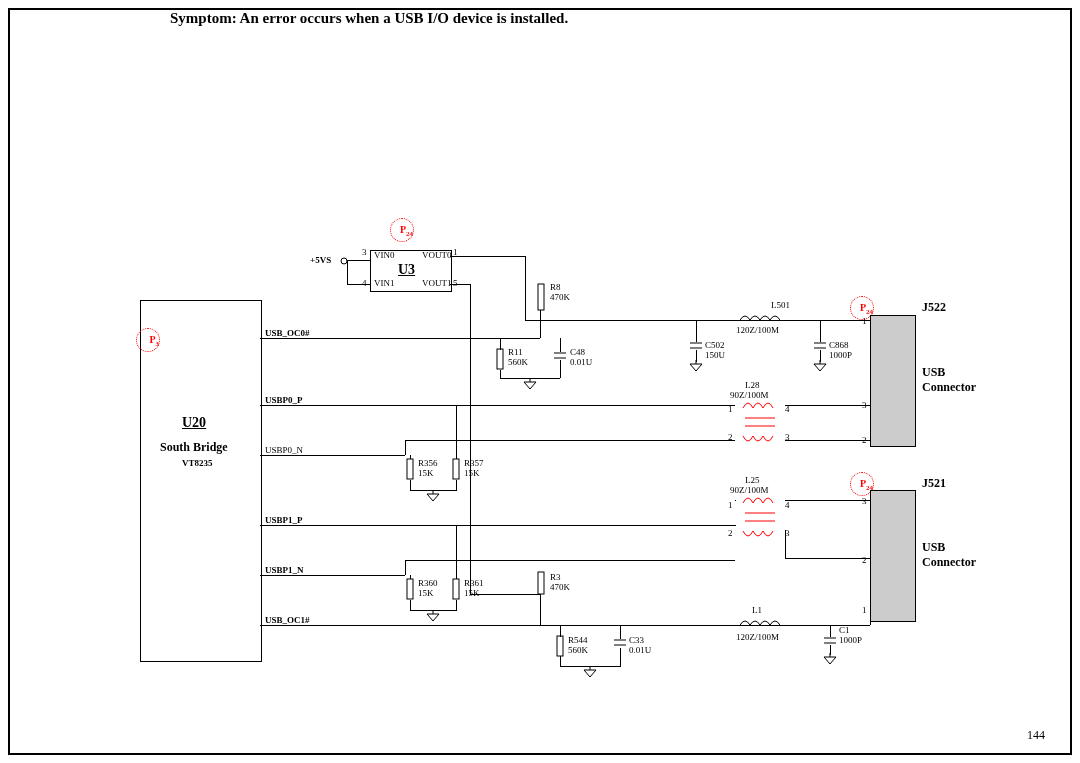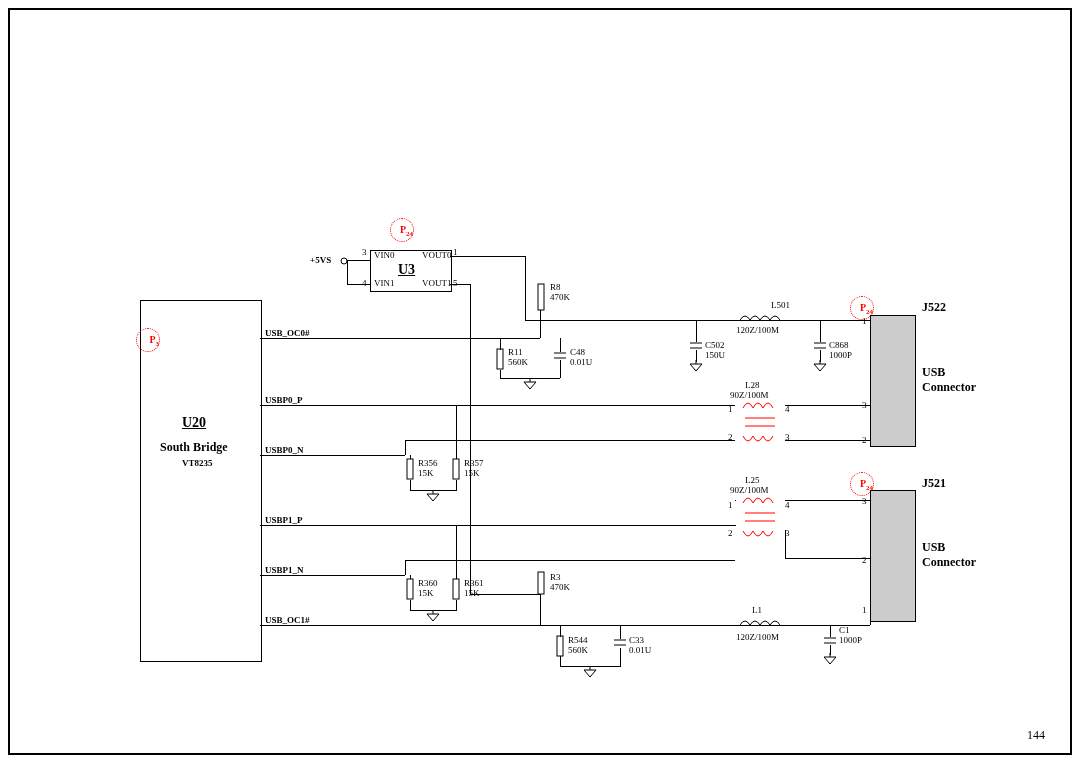--- a/index.html
+++ b/index.html
@@ -98,34 +98,35 @@
   .wire {
     position: absolute;
     background: #000;
   }
   svg.icon { position:absolute; }
 </style>
 </head>
 <body>
 
 <div class="page">
+  <div class="symptom">Symptom: An error occurs when a USB I/O device is installed.</div>
   <div class="pagenum">144</div>
 
   <div class="schematic">
 
     <div class="box south-bridge"></div>
     <div class="lbl mid" style="left:42px;top:215px;">U20</div>
     <div class="lbl bold" style="left:20px;top:240px;">South Bridge</div>
     <div class="lbl" style="left:42px;top:258px;font-weight:bold;">VT8235</div>
 
     <div class="pcircle" style="left:-4px;top:128px;">P<sub>3</sub></div>
 
     <div class="lbl" style="left:125px;top:128px;font-weight:bold;">USB_OC0#</div>
     <div class="lbl" style="left:125px;top:195px;font-weight:bold;">USBP0_P</div>
-    <div class="lbl" style="left:125px;top:245px;font-weight:bold;">USBP0_N</div>
+    <div class="lbl" style="left:125px;top:245px;font-weight:normal;">USBP0_N</div>
     <div class="lbl" style="left:125px;top:315px;font-weight:bold;">USBP1_P</div>
     <div class="lbl" style="left:125px;top:365px;font-weight:bold;">USBP1_N</div>
     <div class="lbl" style="left:125px;top:415px;font-weight:bold;">USB_OC1#</div>
 
     <div class="pcircle" style="left:250px;top:18px;">P<sub>24</sub></div>
     <div class="box chip-u3"></div>
     <div class="lbl mid" style="left:258px;top:62px;text-align:center;">U3</div>
     <div class="lbl" style="left:234px;top:50px;">VIN0</div>
     <div class="lbl" style="left:234px;top:78px;">VIN1</div>
     <div class="lbl" style="left:282px;top:50px;">VOUT0</div>

